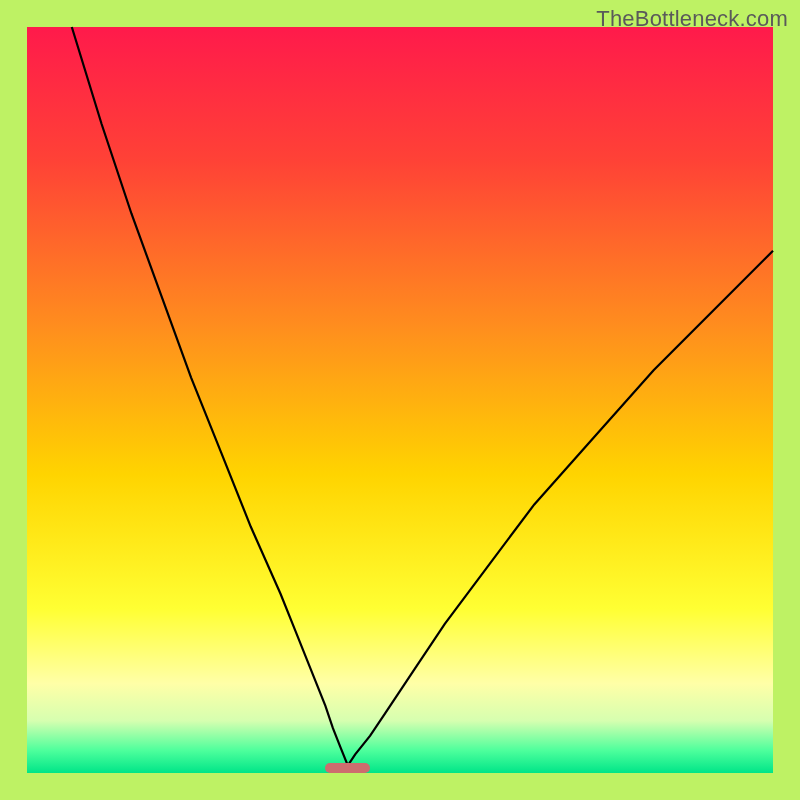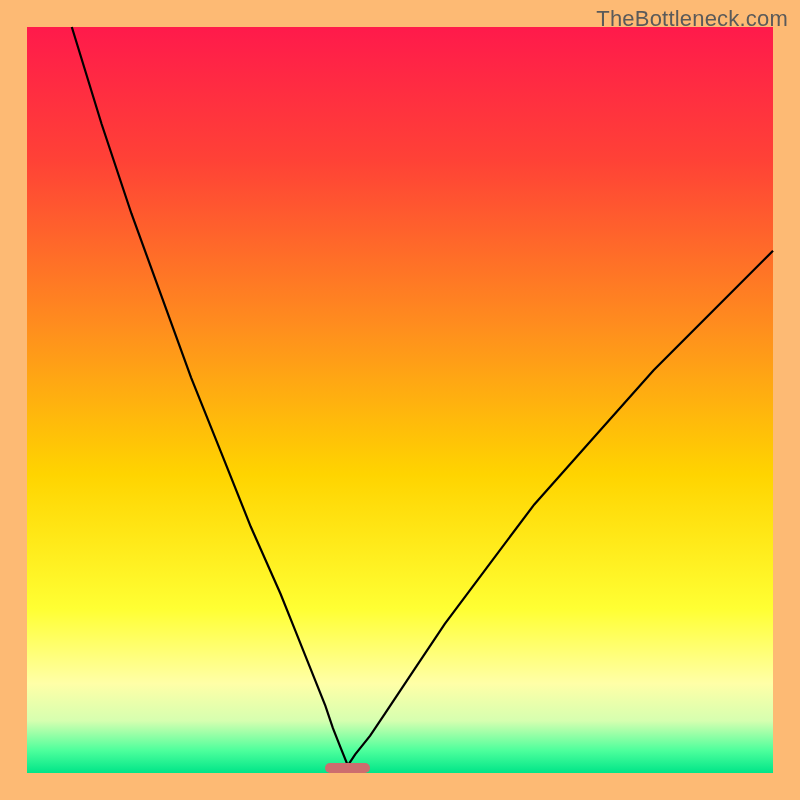--- a/index.html
+++ b/index.html
@@ -8,21 +8,21 @@
     width: 800px;
     height: 800px;
     overflow: hidden;
     background: #000;
     font-family: Arial, Helvetica, sans-serif;
   }
   .frame {
     position: absolute;
     left: 0; top: 0;
     width: 800px; height: 800px;
-    background: #fdba74;
+    background: #bef264;
   }
   .plot {
     position: absolute;
     left: 27px;
     top: 27px;
     width: 746px;
     height: 746px;
     
   }
   .watermark {

